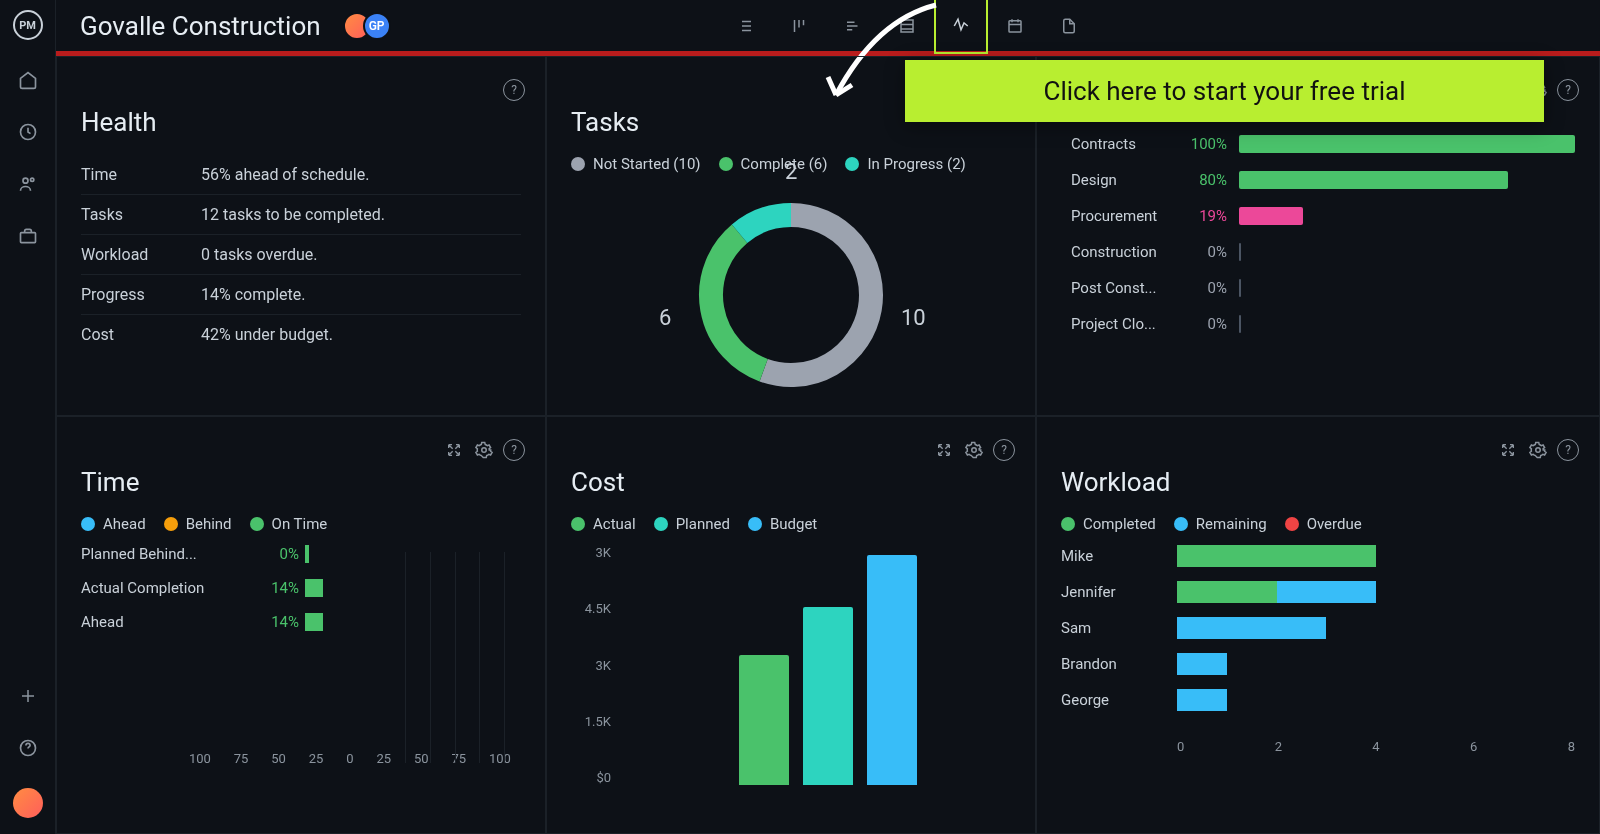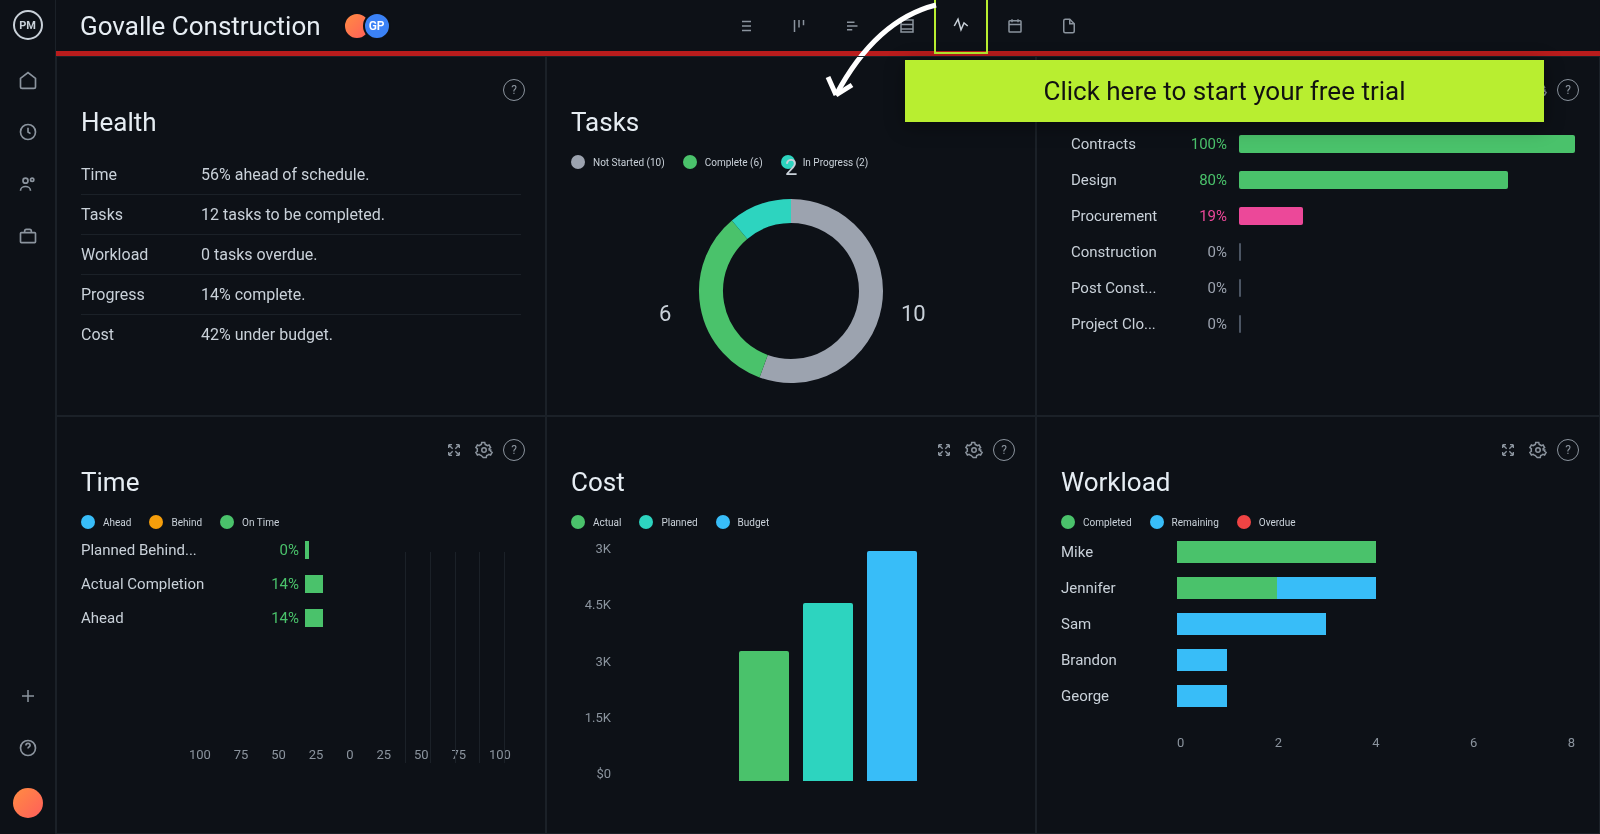--- a/index.html
+++ b/index.html
@@ -24,21 +24,21 @@
 .grid{flex:1;display:grid;grid-template-columns:490px 490px 1fr;grid-template-rows:360px 1fr;gap:0;border-top:none;}
 .panel{border:1px solid #1b2128;padding:22px 24px;position:relative;overflow:hidden;}
 .panel-title{font-size:26px;color:#e6edf3;margin-bottom:18px;margin-top:28px;}
 .panel-actions{position:absolute;top:22px;right:20px;display:flex;gap:8px;}
 .panel-actions span{width:22px;height:22px;display:flex;align-items:center;justify-content:center;color:#8b949e;cursor:pointer;}
 .help-icon{width:20px;height:20px;border:1.5px solid #8b949e;border-radius:50%;font-size:12px;display:flex;align-items:center;justify-content:center;color:#8b949e;}
 .health-row{display:flex;align-items:center;padding:10px 0;border-bottom:1px solid #1b2128;font-size:16px;}
 .health-row:last-child{border-bottom:none;}
 .health-label{width:120px;color:#c9d1d9;}
 .health-value{color:#c9d1d9;}
-.legend{display:flex;gap:18px;margin-bottom:12px;flex-wrap:wrap;font-size:10px;align-items:center;}
+.legend{display:flex;gap:18px;margin-bottom:12px;flex-wrap:wrap;font-size:15px;align-items:center;}
 .legend-item{display:flex;align-items:center;gap:8px;color:#c9d1d9;}
 .dot{width:14px;height:14px;border-radius:50%;}
 .donut-wrap{display:flex;align-items:center;justify-content:center;position:relative;margin-top:4px;}
 .progress-row{display:flex;align-items:center;gap:12px;margin-bottom:18px;font-size:15px;}
 .progress-label{width:100px;color:#c9d1d9;white-space:nowrap;overflow:hidden;text-overflow:ellipsis;margin-left:10px;}
 .progress-pct{width:44px;text-align:right;}
 .progress-bar{flex:1;height:18px;position:relative;}
 .progress-fill{height:100%;border-radius:2px;}
 .time-rows .row{display:flex;align-items:center;margin-bottom:16px;font-size:15px;}
 .time-rows .lbl{width:160px;overflow:hidden;text-overflow:ellipsis;white-space:nowrap;}

